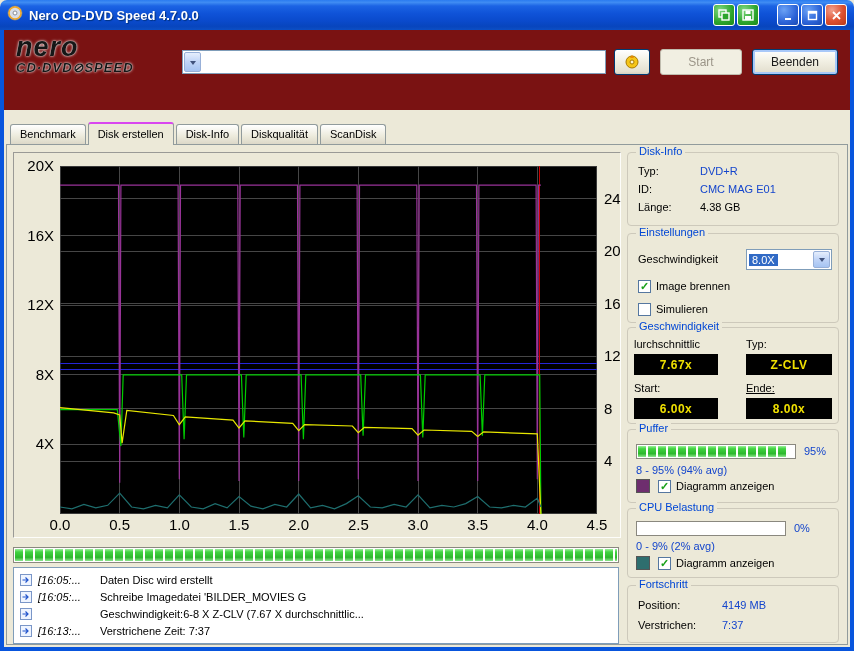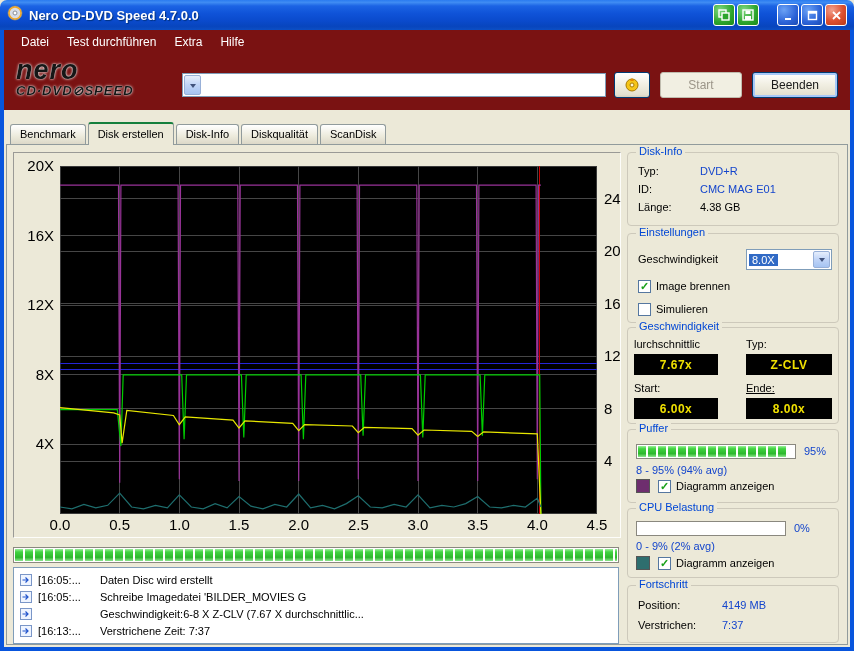--- a/index.html
+++ b/index.html
@@ -54,21 +54,21 @@
   .start-btn { position:absolute; left:656px; top:19px; width:82px; height:26px; }
   .quit-btn  { position:absolute; left:748px; top:19px; width:86px; height:26px; }
 
   
   .body { position:absolute; left:0; top:80px; width:846px; height:537px; background:#ece9d8; }
   .tabs { position:absolute; left:6px; top:12px; display:flex; z-index:2; }
   .tab { height:20px; margin-top:2px; padding:3px 9px 0 9px; font-size:11px; color:#000;
     border:1px solid #919b9c; border-bottom:none; border-radius:3px 3px 0 0; margin-right:2px;
     background:linear-gradient(180deg,#ffffff,#eceadb 60%,#dcd8c8); }
   .tab.active { height:23px; margin-top:0; padding-top:4px; background:#ece9d8;
-    border-top:2px solid #15803d; position:relative; z-index:3; }
+    border-top:2px solid #d946ef; position:relative; z-index:3; }
   .tab-pane { position:absolute; left:2px; top:34px; width:842px; height:501px;
     border:1px solid #919b9c; background:#ece9d8; }
 
   
   .chart-panel { position:absolute; left:6px; top:7px; width:608px; height:386px;
     border:1px solid; border-color:#9a9a96 #fdfdfa #fdfdfa #9a9a96; background:#ece9d8; }
   .plot { position:absolute; left:46px; top:13px; width:537px; height:348px; background:#000; }
   .plot svg { display:block; }
   .ax { position:absolute; font-size:15px; color:#000; line-height:13px; }
   #y-left  { position:absolute; left:2px;  top:13px; width:40px;  height:348px; }
@@ -84,21 +84,21 @@
   .seg { background-image:
       repeating-linear-gradient(90deg, rgba(255,255,255,0) 0 8px, #fff 8px 10px),
       linear-gradient(180deg,#9cf09c 0%,#41d341 25%,#2db82d 70%,#8fe68f 100%); }
   .main-progress { position:absolute; left:6px; top:402px; width:606px; height:16px; }
 
   
   .log-box { position:absolute; left:6px; top:422px; width:606px; height:77px;
     background:#fff; border:1px solid #7f9db9; padding-top:3px; }
   .log-row { display:flex; align-items:center; height:17px; padding-left:6px; gap:6px;
     font-size:11px; color:#000; }
-  .log-time { width:56px; white-space:pre; }
+  .log-time { width:56px; white-space:pre;font-style:italic; }
   .log-text { white-space:pre; }
 
   
   .group { position:absolute; left:620px; width:212px;
     border:1px solid #cdc9bb; border-radius:4px; font-size:11px; }
   .group-title { position:absolute; top:-8px; left:8px; background:#ece9d8; padding:0 3px;
     color:#0046d5; font-size:11px; }
   .g1 { top:7px;   height:74px; }
   .g2 { top:88px;  height:90px; }
   .g3 { top:182px; height:97px; }
@@ -161,26 +161,20 @@
     </span>
     <span class="tb-btn tb-red">
       <svg width="11" height="11" viewBox="0 0 11 11">
           <path d="M2 2 L9 9 M9 2 L2 9" stroke="#fff" stroke-width="1.8"></path>
         </svg>
     </span>
   </div>
 
   <div class="frame">
 
-    <div class="menubar">
-      <span class="menu-item">Datei</span>
-      <span class="menu-item">Test durchführen</span>
-      <span class="menu-item">Extra</span>
-      <span class="menu-item">Hilfe</span>
-    </div>
 
     <div class="header">
       <div class="logo">
         <div class="logo-top">nero</div>
         <div class="logo-bottom">CD·DVD⊘SPEED</div>
       </div>
       <div class="combo drive-combo">
         <span class="combo-arrow">
             <span class="arr"></span>
           </span>

